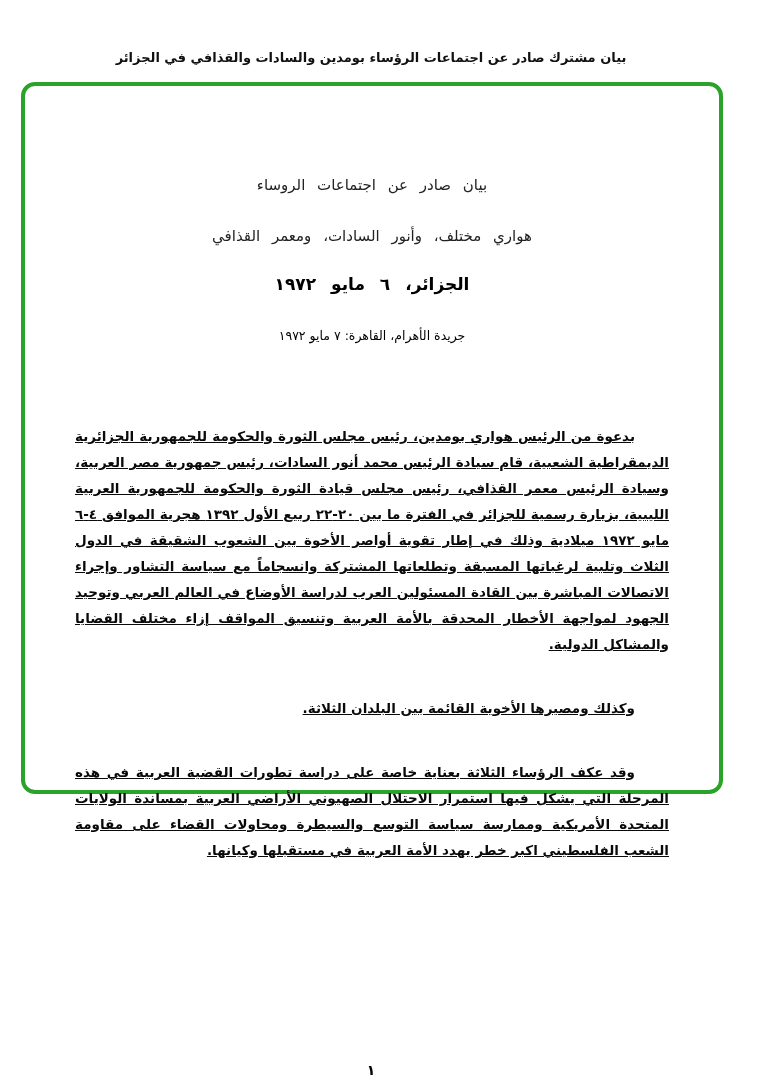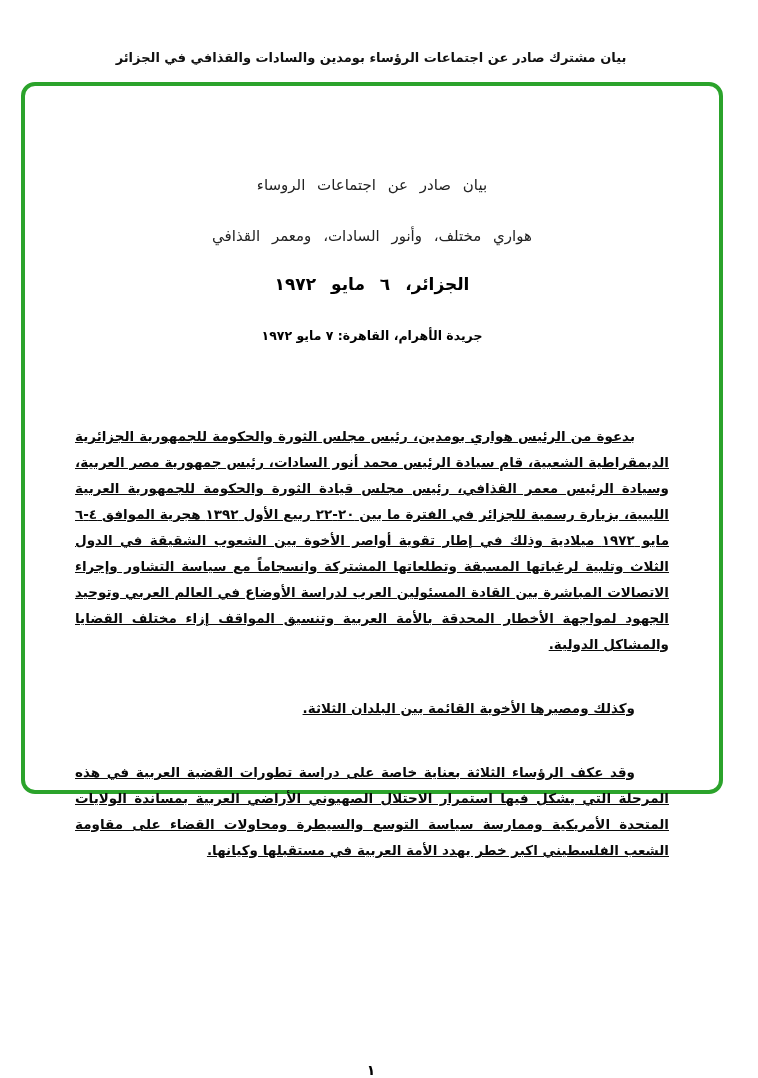--- a/index.html
+++ b/index.html
@@ -54,21 +54,21 @@
     margin-top: 4px;
     font-size: 17px;
     font-weight: bold;
     letter-spacing: 4px;
     word-spacing: 9px;
     color: #000000;
   }
   .source-line {
     margin-top: 18px;
     font-size: 12.5px;
-    font-weight: bold;
+    font-weight: normal;
     letter-spacing: 1px;
     color: #000000;
   }
   .doc-body {
     margin: 48px 26px 0 26px;
     text-decoration: underline;
   }
   .doc-body p {
     direction: rtl;
     text-align: justify;

